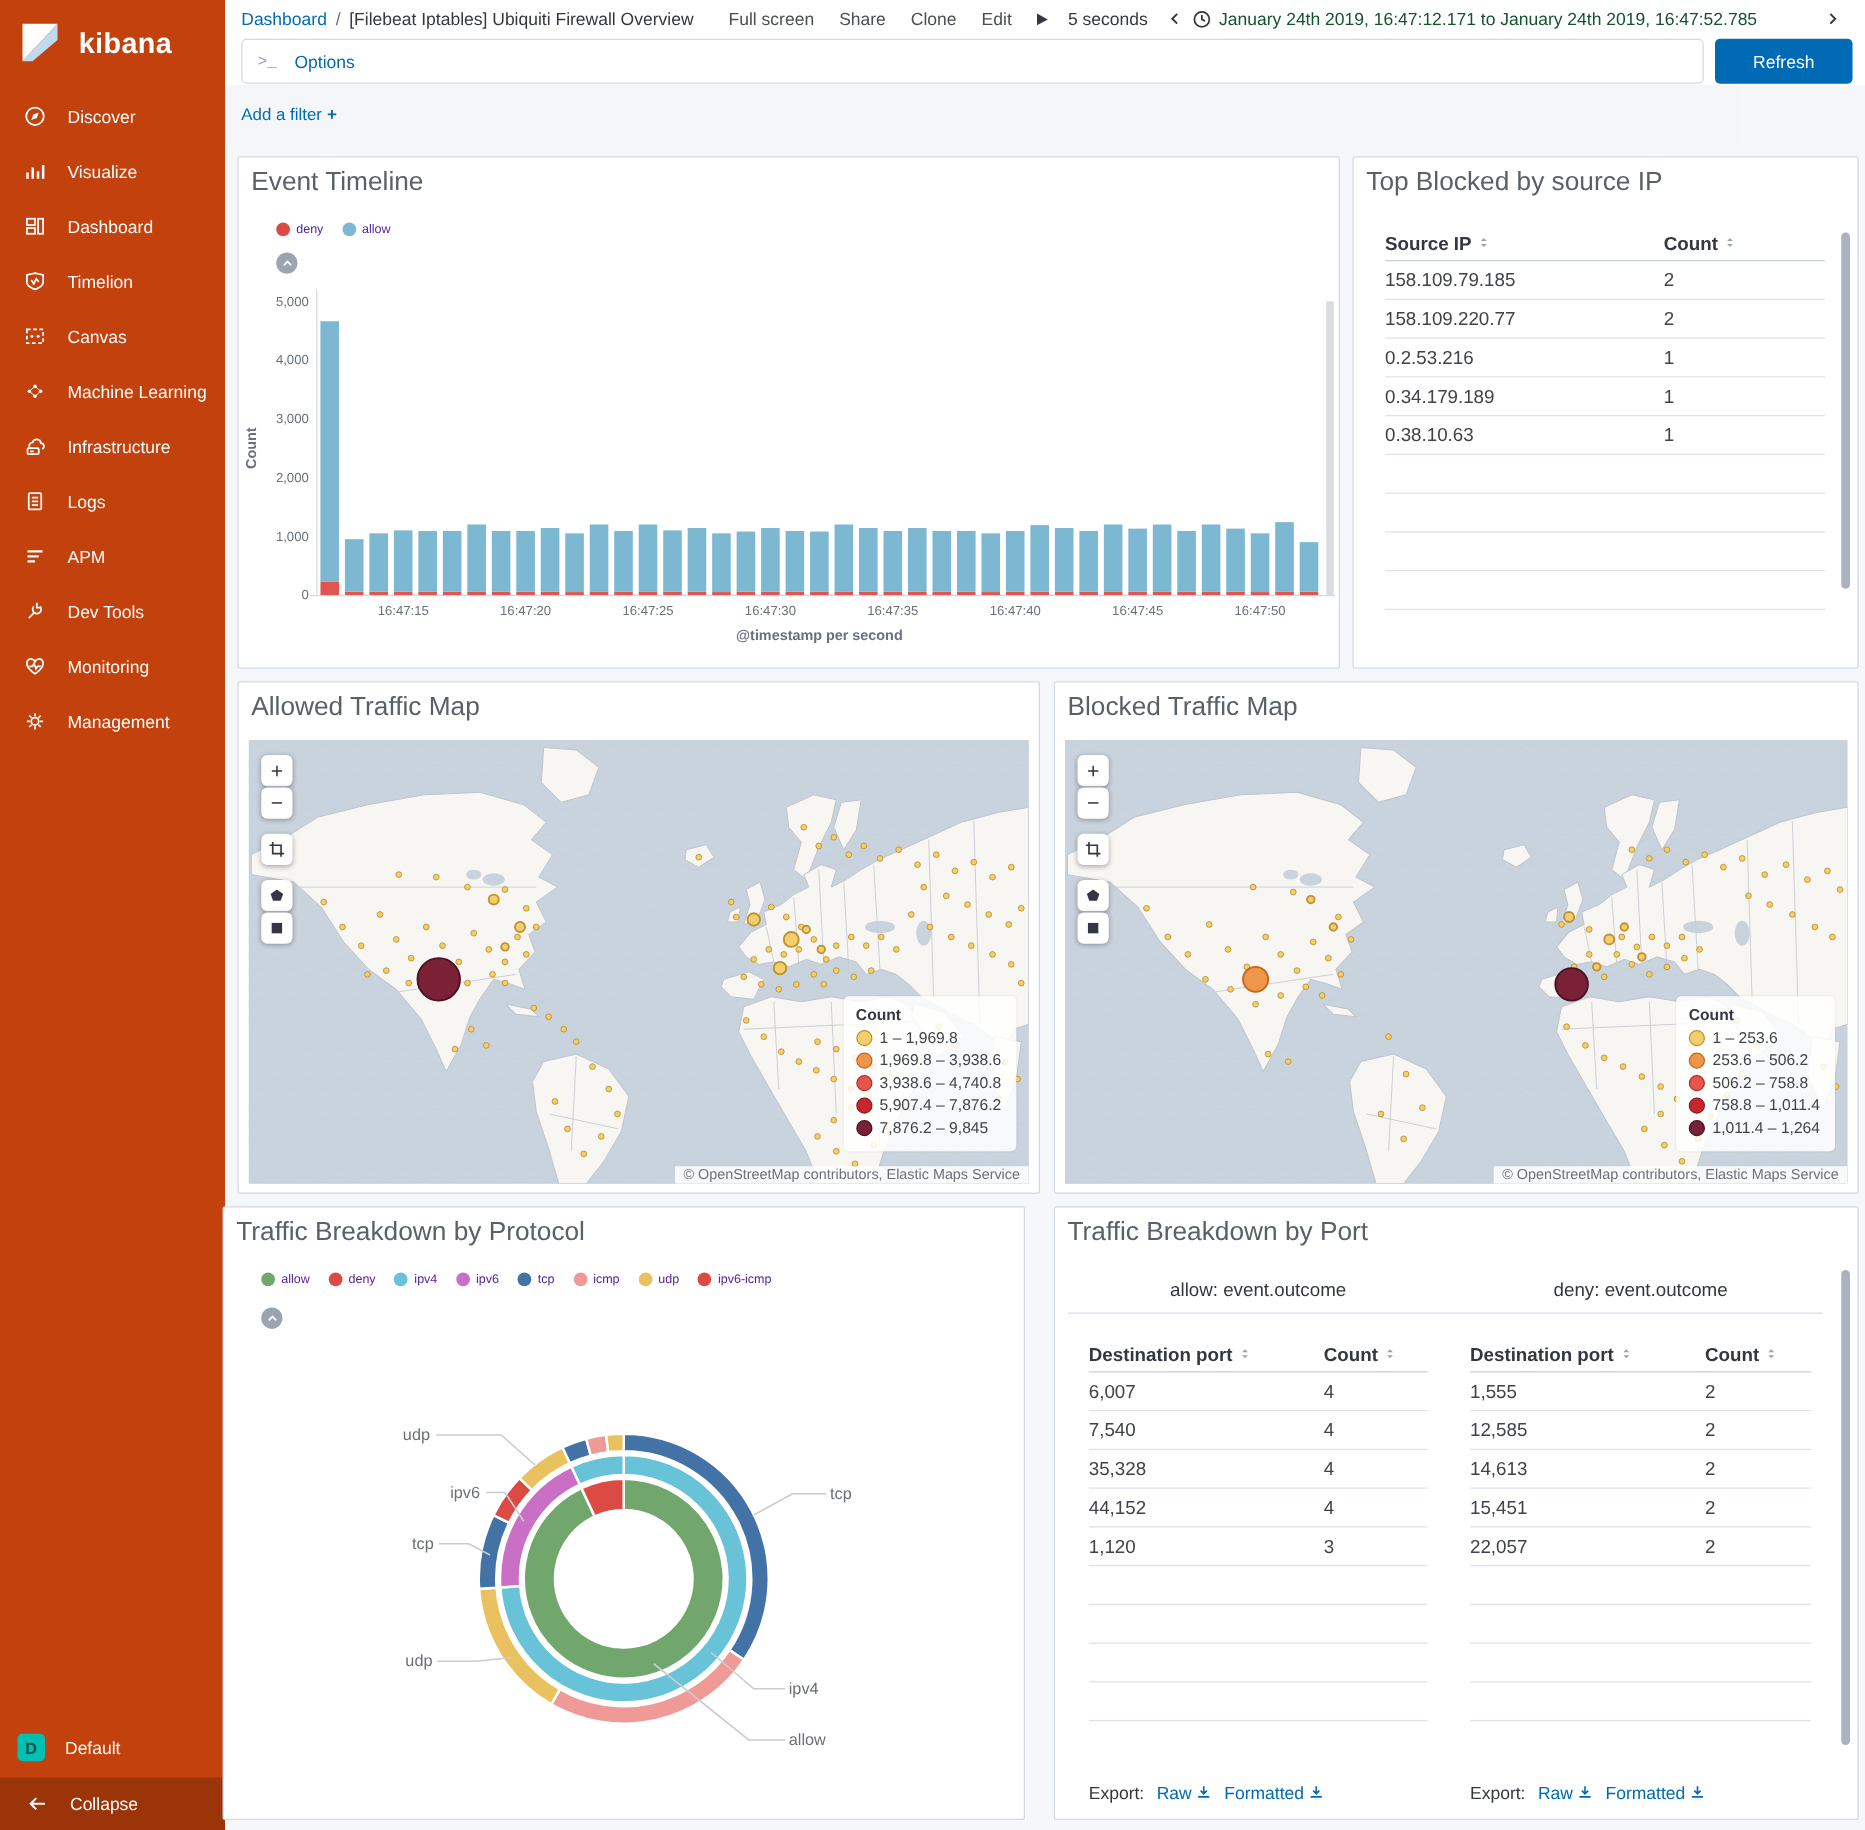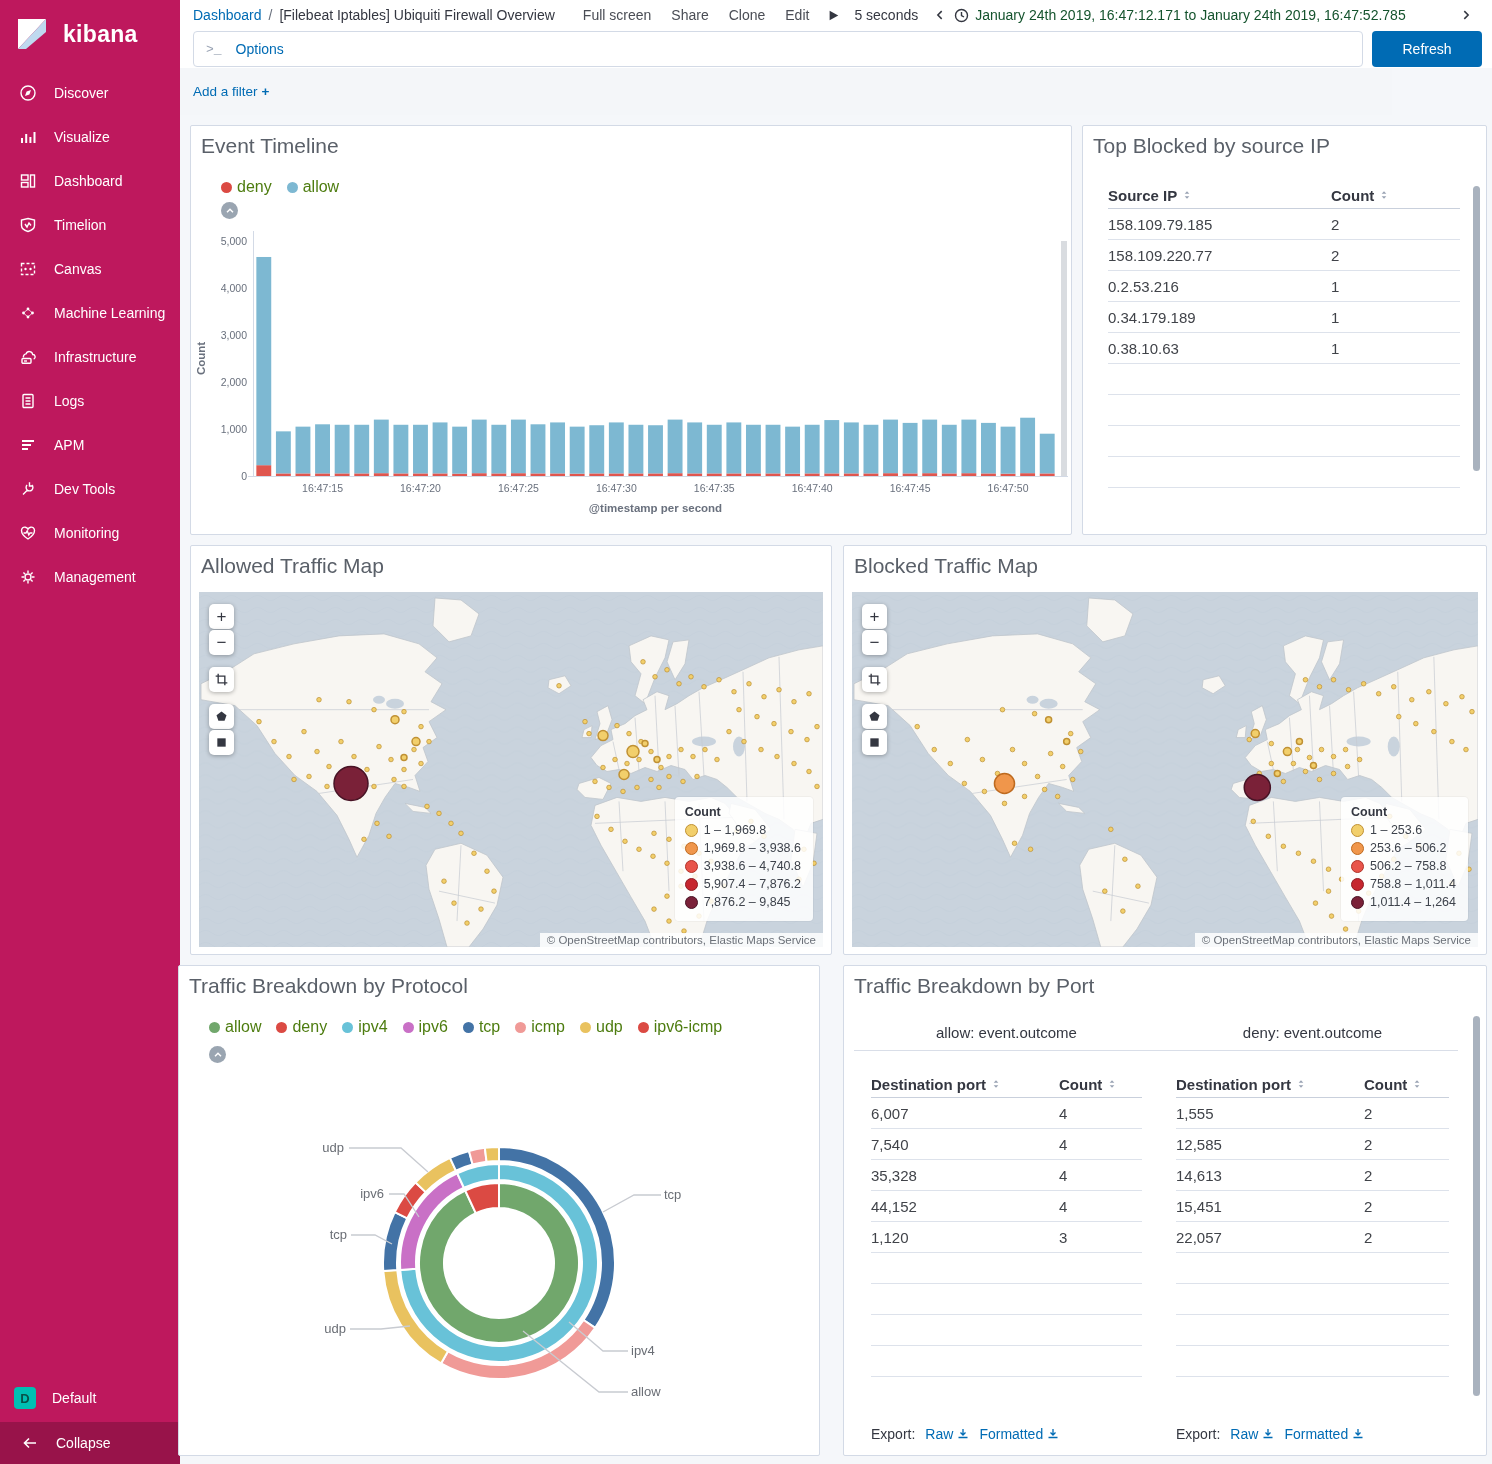--- a/index.html
+++ b/index.html
@@ -1,20 +1,20 @@
 <!DOCTYPE html>
 <html><head>
 <meta charset="utf-8">
 <style>
   html,body{margin:0;padding:0}
   body{width:1492px;height:1464px;position:relative;background:#F5F7FA;
        font-family:"Liberation Sans",sans-serif;color:#343741;overflow:hidden;font-size:14px}
   a{text-decoration:none}
   
-  .sidebar{position:absolute;left:0;top:0;width:180px;height:1464px;background:#be185d}
+  .sidebar{position:absolute;left:0;top:0;width:180px;height:1464px;background:#c2410c}
   .logo-row{display:flex;align-items:center;gap:12px;padding:15px 0 18px 13px;cursor:pointer}
   .logo-text{color:#fff;font-size:23px;font-weight:bold;letter-spacing:.3px}
   .nav-item{display:flex;align-items:center;gap:17px;height:44px;padding-left:19px;color:#fff;
             font-size:14px;font-weight:500;cursor:pointer}
   .nav-item svg{flex:0 0 18px}
   .sidebar-bottom{position:absolute;bottom:0;left:0;right:0}
   .space-row{display:flex;align-items:center;gap:16px;height:48px;padding-left:14px;color:#fff;cursor:pointer}
   .space-badge{width:22px;height:22px;border-radius:4px;background:#00BFB3;color:#07514A;font-weight:bold;
                font-size:13px;display:flex;align-items:center;justify-content:center}
   .collapse-row{display:flex;align-items:center;gap:17px;height:42px;padding-left:21px;color:#fff;
@@ -41,21 +41,21 @@
   .options-link{color:#006BB4;cursor:pointer;padding:0 4px}
   .refresh-btn{width:110px;height:36px;background:#006BB4;color:#fff;border:none;border-radius:4px;
                font-size:14px;font-family:"Liberation Sans",sans-serif;cursor:pointer}
   .filterbar{position:absolute;left:180px;top:68px;width:1212px;height:47px;background:#F4F6F9;display:flex;
              align-items:center;padding-left:13px;box-sizing:border-box}
   .add-filter{color:#006BB4;font-size:13.5px;cursor:pointer}
   .add-filter b{font-weight:bold;margin-left:4px}
   
   .panel{position:absolute;background:#fff;border:1px solid #D3DAE6;border-radius:2px;box-sizing:border-box}
   .panel-title{position:absolute;top:8px;left:10px;font-size:21px;color:#5A6069}
-  .legend-row{position:absolute;display:flex;gap:15px;align-items:flex-end;font-size:16px;color:#4d7c0f}
+  .legend-row{position:absolute;display:flex;gap:15px;align-items:flex-end;font-size:10px;color:#4c1d95}
   .legend-item{display:flex;align-items:center;gap:5px;cursor:pointer}
   .legend-dot{width:11px;height:11px;border-radius:50%}
   .legend-toggle{position:absolute;width:17px;height:17px;border-radius:50%;background:#9AA5B1;display:flex;
                  align-items:center;justify-content:center;cursor:pointer}
   
   .ktable{position:absolute;font-size:15px}
   .t-head{display:flex;font-weight:bold;color:#343741;align-items:center;height:26px;
           border-bottom:1px solid #C9D0DC}
   .t-row{display:flex;align-items:center;height:30px;border-bottom:1px solid #DDE2EB;color:#404349}
   .sort-ic{margin-left:5px;display:inline-flex}

